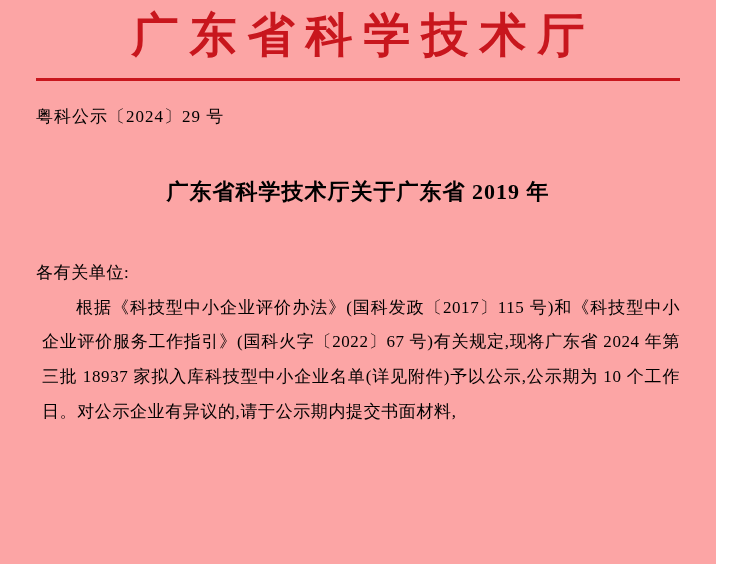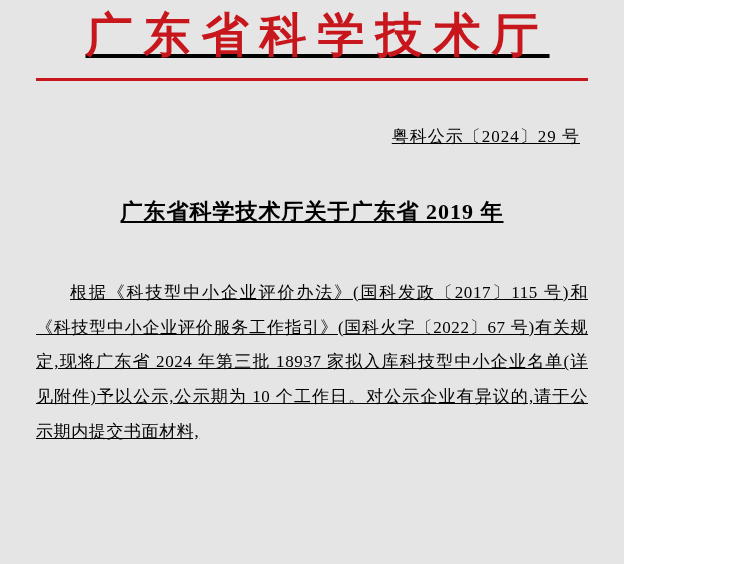--- a/index.html
+++ b/index.html
@@ -9,26 +9,25 @@
   }
   body {
     width: 752px;
     height: 564px;
     overflow: hidden;
     font-family: "Liberation Serif", "DejaVu Serif", serif;
     color: #000000;
   }
   .page {
     position: relative;
-    width: 624px;
+    width: 716px;
     height: 564px;
-    background: #e5e5e5;
+    background: #fca5a5;
     box-sizing: border-box;
     padding: 0 36px;
-    text-decoration: underline;
   }
   .masthead {
     text-align: center;
     padding-top: 10px;
   }
   .masthead-title {
     color: #c8161d;
     font-family: "Liberation Serif", "DejaVu Serif", serif;
     font-weight: bold;
     font-size: 47px;
@@ -37,22 +36,21 @@
     white-space: nowrap;
     text-indent: 11px;
   }
   .masthead-rule {
     margin-top: 16px;
     height: 3px;
     background: #c8161d;
     width: 100%;
   }
   .doc-number {
-    margin-top: 44px;
-    text-align: right;
+    margin-top: 24px;
     font-size: 17px;
     letter-spacing: 1px;
     padding-right: 8px;
   }
   .doc-title {
     margin-top: 42px;
     text-align: center;
     font-weight: bold;
     font-size: 22px;
     line-height: 2.0;
@@ -67,35 +65,37 @@
     line-height: 2.05;
     letter-spacing: 0.6px;
     text-align: justify;
     text-justify: inter-ideograph;
   }
   .body-text p {
     margin: 0;
   }
   .body-text p.indent {
     text-indent: 2em;
+    margin-left: 6px;
   }
 </style>
 </head>
 <body>
 
 <div class="page">
 
   <div class="masthead">
     <div class="masthead-title">广东省科学技术厅</div>
     <div class="masthead-rule"></div>
   </div>
 
   <div class="doc-number">粤科公示〔2024〕29 号</div>
 
   <div class="doc-title">
     <div>广东省科学技术厅关于广东省 2019 年</div>
   </div>
 
   <div class="body-text">
+    <p>各有关单位:</p>
     <p class="indent">根据《科技型中小企业评价办法》(国科发政〔2017〕115 号)和《科技型中小企业评价服务工作指引》(国科火字〔2022〕67 号)有关规定,现将广东省 2024 年第三批 18937 家拟入库科技型中小企业名单(详见附件)予以公示,公示期为 10 个工作日。对公示企业有异议的,请于公示期内提交书面材料,</p>
   </div>
 
 </div>
 
 </body></html>

